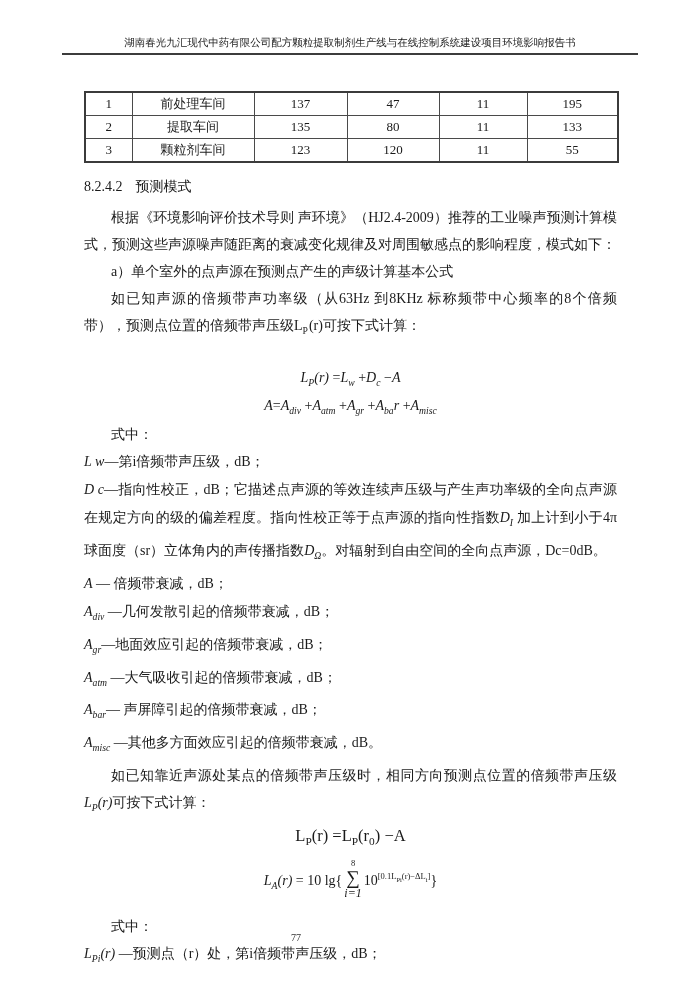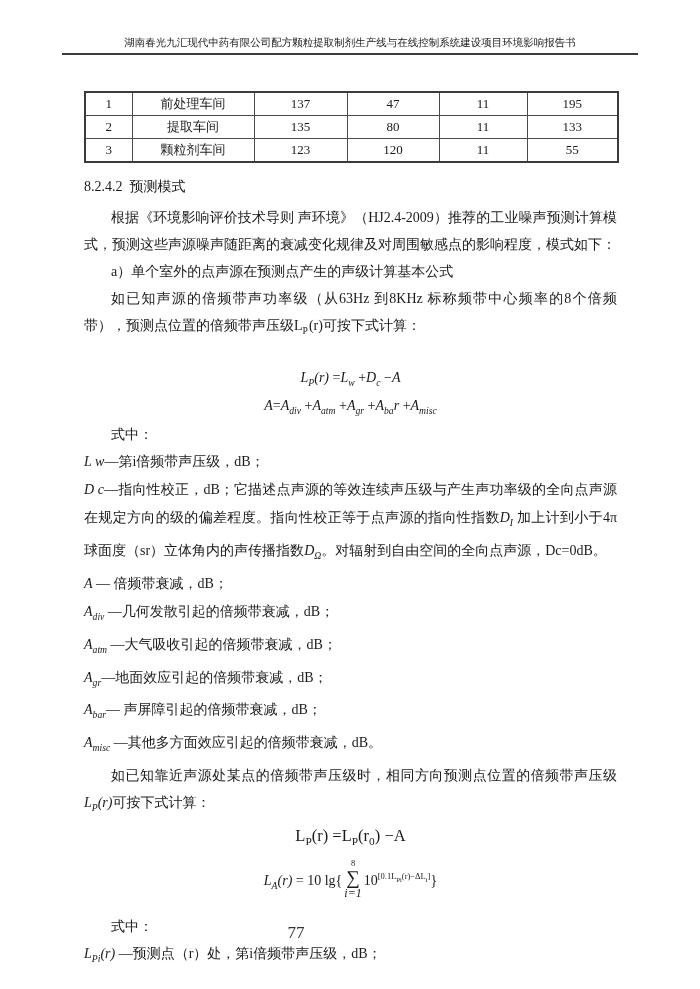--- a/index.html
+++ b/index.html
@@ -10,21 +10,21 @@
   }
   .header{
     position:absolute;top:36px;left:62px;width:576px;
     border-bottom:2px solid #3c3c3c;padding-bottom:3px;text-align:center;
   }
   .header-title{font-size:10.5px;color:#222;white-space:nowrap;}
   .content{position:absolute;top:91px;left:84px;width:533px;}
   table.datatable{border-collapse:collapse;width:533px;table-layout:fixed;border:2px solid #3b3b3b;}
   table.datatable td{border:1px solid #4a4a4a;height:22px;text-align:center;font-size:13px;padding:0;}
   .heading{font-size:14px;font-weight:normal;margin:15px 0 0 0;}
-  .heading .num{margin-right:7px;text-align:right;}
+  .heading .num{margin-right:13px;text-align:right;}
   .para{font-size:14px;line-height:27px;margin:0;text-align:justify;}
   .indent{text-indent:27px;}
   .def{line-height:28px;}
   .mt{margin-top:10px;}
   i,.it{font-style:italic;}
   sub.fsub{font-style:italic;font-size:69%;}
   sub.upsub{font-style:normal;font-size:69%;letter-spacing:1px;}
   .formula{text-align:center;margin:0;}
   .f-mid{font-size:14px;line-height:23px;}
   .f-first{margin-top:22px;}
@@ -32,21 +32,21 @@
   .f-big{font-size:16.5px;line-height:25px;margin-top:2px;}
   .f-big sub{font-style:normal;}
   .f-sum{font-size:14px;margin:7px 0 2px 0;}
   .formula sup{font-size:8.5px;}
   sup.supsub{font-size:6.5px;position:relative;top:2.5px;}
   .sum{display:inline-flex;flex-direction:column;align-items:center;vertical-align:middle;
        line-height:1;margin:0 2px;position:relative;top:-2px;}
   .sum-top{font-size:8.5px;line-height:1.1;}
   .sum-bot{font-size:12px;font-style:italic;line-height:1.1;}
   .sum-sym{font-size:19px;line-height:1;}
-  .footer{position:absolute;bottom:46px;left:0;width:592px;text-align:center;font-size:17px;color:#333;}
+  .footer{position:absolute;bottom:46px;left:0;width:592px;text-align:center;font-size:10px;color:#333;}
 </style>
 </head>
 <body>
 
 <div class="page">
 
   <div class="header">
     <div class="header-title">湖南春光九汇现代中药有限公司配方颗粒提取制剂生产线与在线控制系统建设项目环境影响报告书</div>
   </div>
 
@@ -103,23 +103,23 @@
     <p class="para indent">式中：</p>
 
     <p class="para def"><i>L w</i><span>—第i倍频带声压级，dB；</span></p>
 
     <p class="para def"><i>D c</i><span>—指向性校正，dB；它描述点声源的等效连续声压级与产生声功率级的全向点声源在规定方向的级的偏差程度。指向性校正等于点声源的指向性指数</span><i>D</i><sub class="fsub">I</sub><span> 加上计到小于4π球面度（sr）立体角内的声传播指数</span><i>D</i><sub class="fsub">Ω</sub><span>。对辐射到自由空间的全向点声源，Dc=0dB。</span></p>
 
     <p class="para def"><i>A</i><span> — 倍频带衰减，dB；</span></p>
 
     <p class="para def"><i>A</i><sub class="fsub">div</sub><span> —几何发散引起的倍频带衰减，dB；</span></p>
 
+    <p class="para def"><i>A</i><sub class="fsub">gr</sub><span>—地面效应引起的倍频带衰减，dB；</span></p>
+
     <p class="para def"><i>A</i><sub class="fsub">atm</sub><span> —大气吸收引起的倍频带衰减，dB；</span></p>
-
-    <p class="para def"><i>A</i><sub class="fsub">gr</sub><span>—地面效应引起的倍频带衰减，dB；</span></p>
 
     <p class="para def"><i>A</i><sub class="fsub">bar</sub><span>— 声屏障引起的倍频带衰减，dB；</span></p>
 
     <p class="para def"><i>A</i><sub class="fsub">misc</sub><span> —其他多方面效应引起的倍频带衰减，dB。</span></p>
 
     <p class="para indent"><span>如已知靠近声源处某点的倍频带声压级时，相同方向预测点位置的倍频带声压级</span><i>L</i><sub class="fsub">P</sub><i>(r)</i><span>可按下式计算：</span></p>
 
     <div class="formula f-big"><span>L</span><sub>P</sub><span>(r) =</span><span>L</span><sub>P</sub><span>(r</span><sub>0</sub><span>) −A</span></div>
 
 

